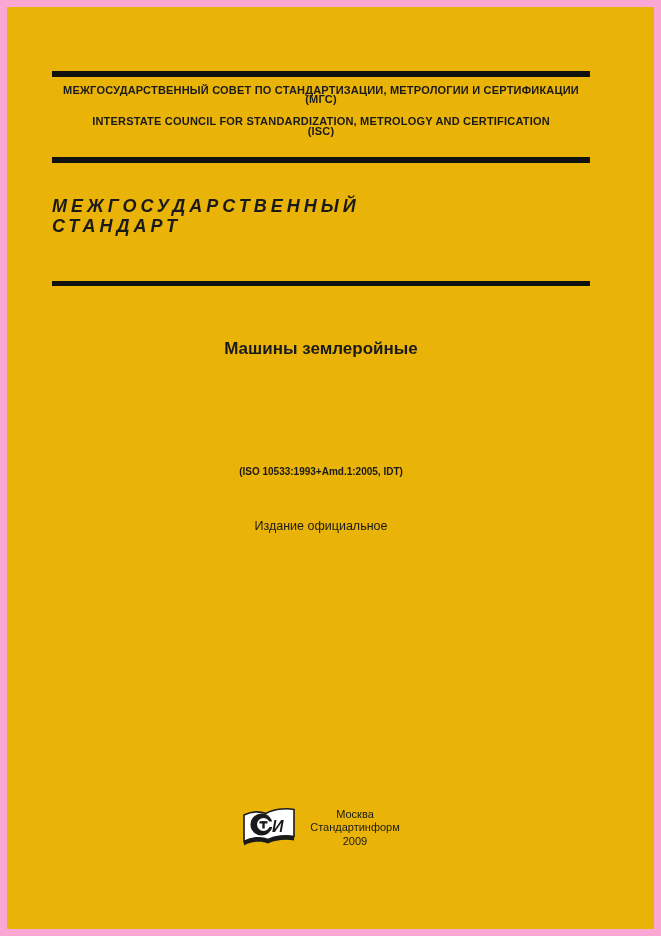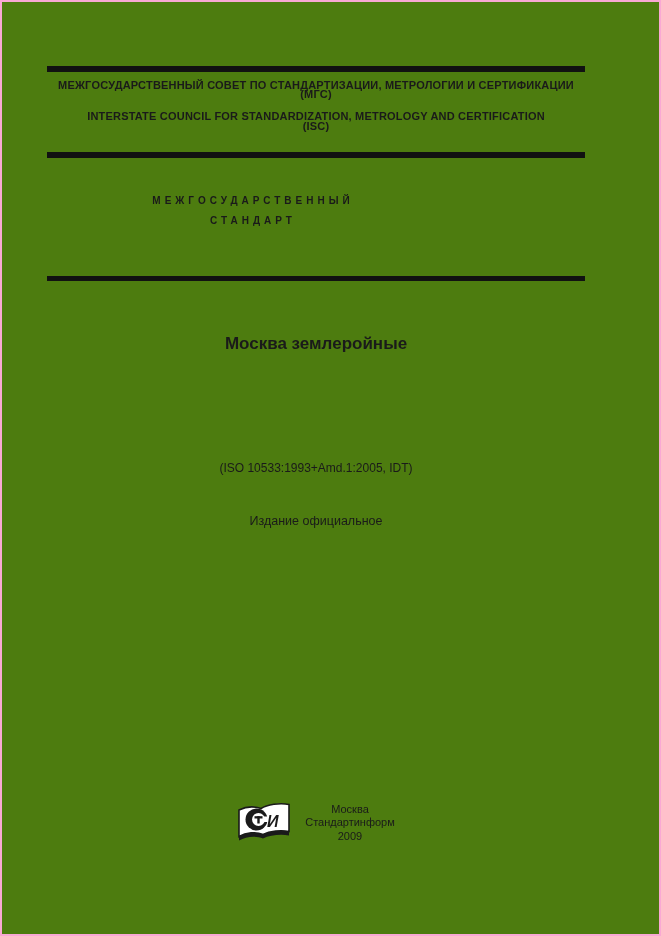--- a/index.html
+++ b/index.html
@@ -1,22 +1,22 @@
 <!DOCTYPE html>
 <html><head>
 <meta charset="utf-8">
 <style>
   html, body { margin: 0; padding: 0; background: #ffffff; }
   .page {
     position: relative;
     width: 661px;
     height: 936px;
-    background: #4d7c0f;
+    background: #eab308;
     box-sizing: border-box;
-    border: 2px solid #f9a8d4;
+    border: 7px solid #f9a8d4;
     font-family: "Liberation Sans", sans-serif;
     color: #1a1a1a;
     overflow: hidden;
   }
   .col { position: absolute; left: 45px; width: 538px; }
   .rule { position: absolute; left: 45px; width: 538px; background: #111111; }
   .rule-top { top: 64px; height: 6px; }
   .rule-mid { top: 150px; height: 6px; }
   .rule-low { top: 274px; height: 5px; }
 
@@ -28,25 +28,26 @@
     letter-spacing: 0.2px;
   }
   .org-ru   { top: 77px;  }
   .org-ruab { top: 86px;  }
   .org-en   { top: 108px; }
   .org-enab { top: 118px; }
 
   .designation-type {
     position: absolute;
     left: 45px; top: 189px; width: 412px;
-    text-align: center;
+    text-align: left;
     font-weight: bold;
-    font-size: 10px;
+    font-size: 18px;
     line-height: 20px;
     letter-spacing: 4px;
+    font-style: italic;
   }
   .designation-code {
     position: absolute;
     left: 458px; top: 176px; width: 130px;
     font-weight: bold;
     font-size: 19px;
     line-height: 24px;
     letter-spacing: 0.2px;
   }
 
@@ -61,22 +62,22 @@
     top: 377px;
     text-align: center;
     font-weight: bold;
     font-size: 20px;
     line-height: 27px;
     letter-spacing: 0.5px;
   }
   .iso-ref {
     top: 459px;
     text-align: center;
-    font-weight: normal;
-    font-size: 12px;
+    font-weight: bold;
+    font-size: 10px;
   }
   .edition {
     top: 512px;
     text-align: center;
     font-weight: normal;
     font-size: 12.5px;
   }
 
   .imprint {
     top: 799px;
@@ -108,21 +109,21 @@
   <div class="rule rule-mid"></div>
 
   <div class="designation-type">
     <div>МЕЖГОСУДАРСТВЕННЫЙ</div>
     <div>СТАНДАРТ</div>
   </div>
 
 
   <div class="rule rule-low"></div>
 
-  <div class="col subject">Москва землеройные</div>
+  <div class="col subject">Машины землеройные</div>
 
 
   <div class="col iso-ref">(ISO 10533:1993+Amd.1:2005, IDT)</div>
 
   <div class="col edition">Издание официальное</div>
 
   <div class="col imprint">
     <span class="logo">
       <svg width="54" height="44" viewBox="0 0 54 44" xmlns="http://www.w3.org/2000/svg">
         <path d="M2,9 C9,5.5 17,5 24,7.5 C30,3.5 43,1.5 52,3.5 L52,30.5 C44,29 33,30 26,33.5 C19,30.5 9,31.5 2,35.5 Z" fill="#ffffff" stroke="#1a1a1a" stroke-width="1.6"></path>

